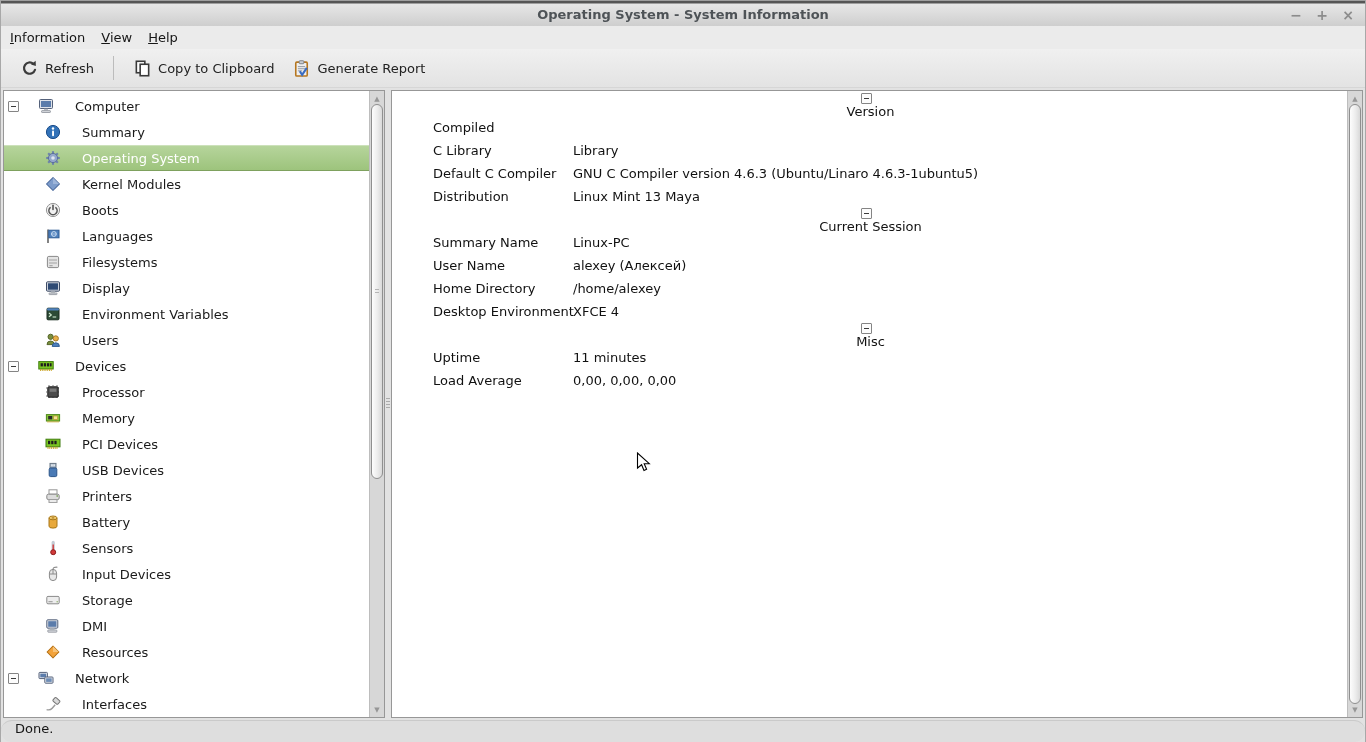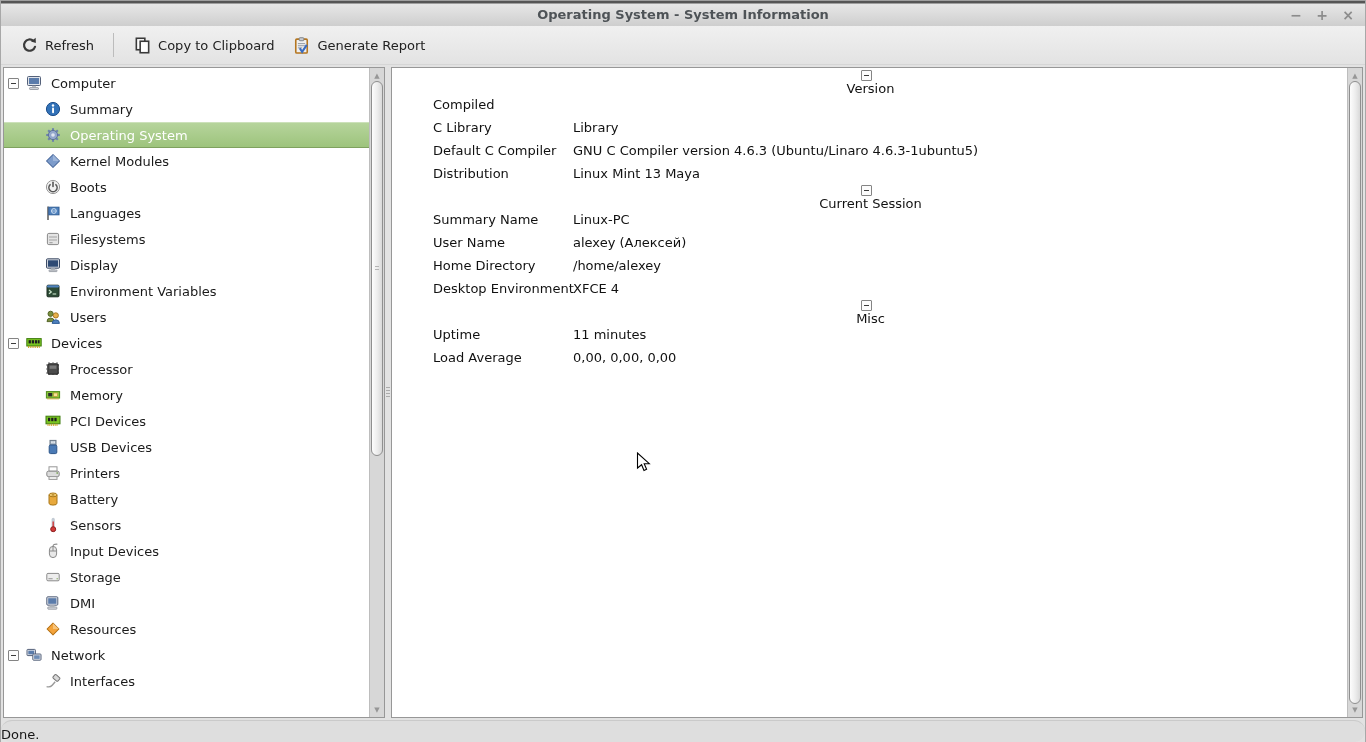--- a/index.html
+++ b/index.html
@@ -57,21 +57,21 @@
     align-items:center; justify-content:center; color:#969696; font-size:7px; }
   .sb-arrow.up { top:1px; } .sb-arrow.down { bottom:1px; }
   .sb-thumb { position:absolute; left:1px; right:1px; border:1px solid #8f8f8f;
     border-radius:7px; background:linear-gradient(to right,#fdfdfd 0%,#ececec 55%,#d9d9d9 100%); }
   .sb-thumb .grip { position:absolute; left:3px; right:3px; top:50%; margin-top:-3px;
     height:5px; background:repeating-linear-gradient(#b5b5b5 0 1px, transparent 1px 3px); }
   .sb-thumb.side { top:13px; height:375px; }
   .sb-thumb.main { top:13px; bottom:13px; }
 
   
-  .tree-row { height:26px; display:flex; align-items:center; white-space:nowrap; }
+  .tree-row { height:26px; display:flex; align-items:center; white-space:nowrap;gap:12px; }
   .tree-row.root  { padding-left:4px; }
   .tree-row.child { padding-left:40px; }
   .tree-row .expander { margin-right:6px; }
   .tree-row .icon { margin-right:8px; }
   .tree-row.selected { color:#fff;
     background:linear-gradient(#b7d59d,#9cc37b);
     box-shadow:inset 0 1px 0 rgba(255,255,255,.3), inset 0 -1px 0 rgba(90,120,60,.45); }
   .expander { width:11px; height:11px; flex:none; border:1px solid #848484;
     background:#fcfcfc; border-radius:1px; position:relative; }
   .expander::after { content:''; position:absolute; left:2px; right:2px; top:4px;
@@ -83,39 +83,44 @@
   
   .info-row { height:23px; display:flex; align-items:center; position:relative;
     white-space:nowrap; color:#111; }
   .info-row.group { padding-left:2px;flex-direction:column; }
   .info-row.group .expander { margin-right:9px; }
   .info-row.data .cell-label { position:absolute; left:41px; }
   .info-row.data .cell-value { position:absolute; left:181px; }
 
   
   .statusbar { height:22px; flex:none; background:#dedede; display:flex;
-    align-items:flex-end; padding-left:0; border-top:1px solid #cacaca; color:#161616;border-radius:11px; }
+    align-items:flex-start; padding-left:14px; border-top:1px solid #cacaca; color:#161616;border-radius:11px; }
 
   
   .cursor { position:absolute; left:636px; top:452px; z-index:50; pointer-events:none; }
 </style>
 </head>
 <body>
 
 <div class="window">
 
   <div class="titlebar">
     <div class="title">Operating System - System Information</div>
     <div class="win-controls">
       <span class="win-btn">−</span>
       <span class="win-btn">+</span>
       <span class="win-btn">×</span>
     </div>
   </div>
 
+  <div class="menubar" id="menubar">
+      <span class="menu-item"><u>I</u>nformation</span>
+      <span class="menu-item"><u>V</u>iew</span>
+      <span class="menu-item"><u>H</u>elp</span>
+    </div>
 
   <div class="toolbar" id="toolbar">
       <div class="tool-btn">
         <span class="icon">
           <svg viewBox="0 0 16 16">
             <path d="M13.2 9.2 A5.3 5.3 0 1 1 11.6 3.6" fill="none" stroke="#3b3b3b" stroke-width="2.1" stroke-linecap="round"></path>
             <path d="M13.8 0.8 L14 5.6 L9.4 4.2 Z" fill="#3b3b3b"></path>
           </svg>
         </span>
         <span>Refresh</span>

